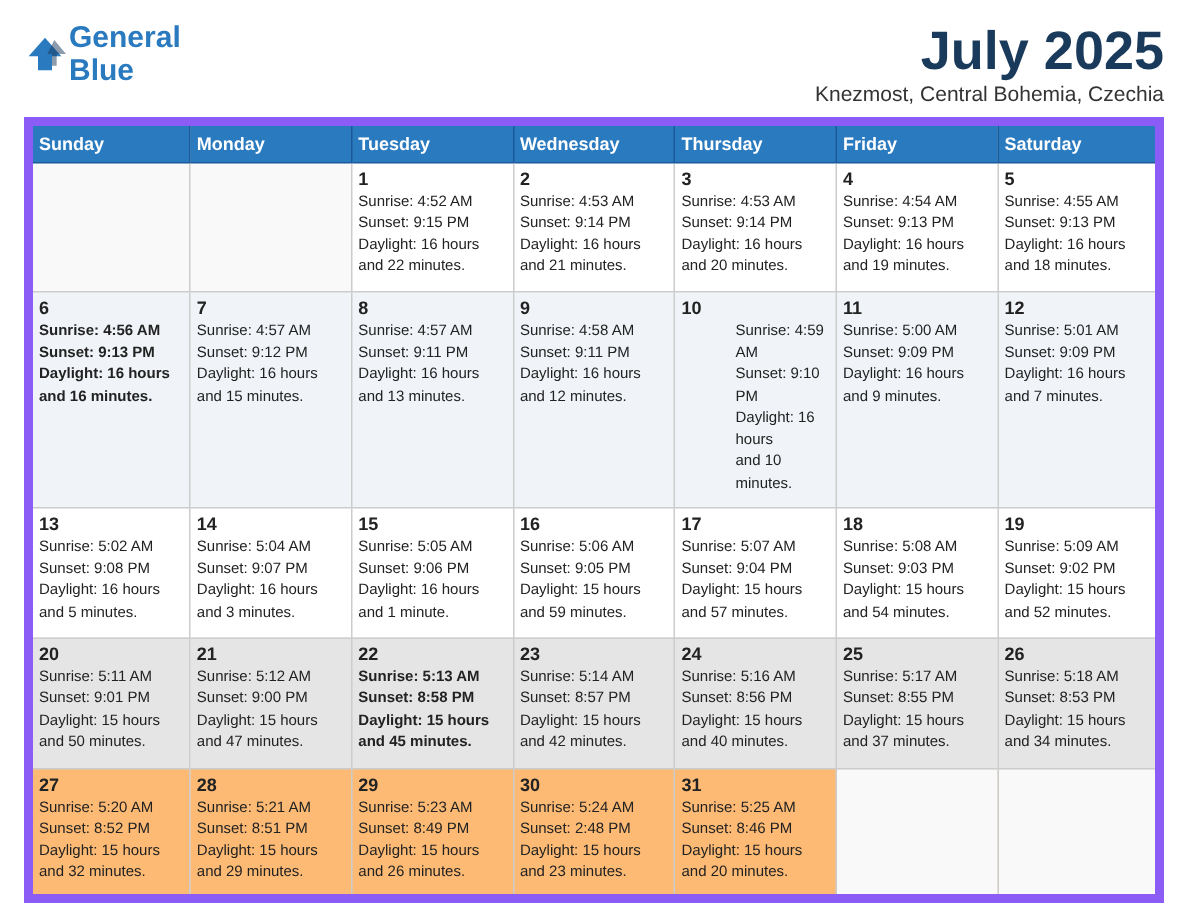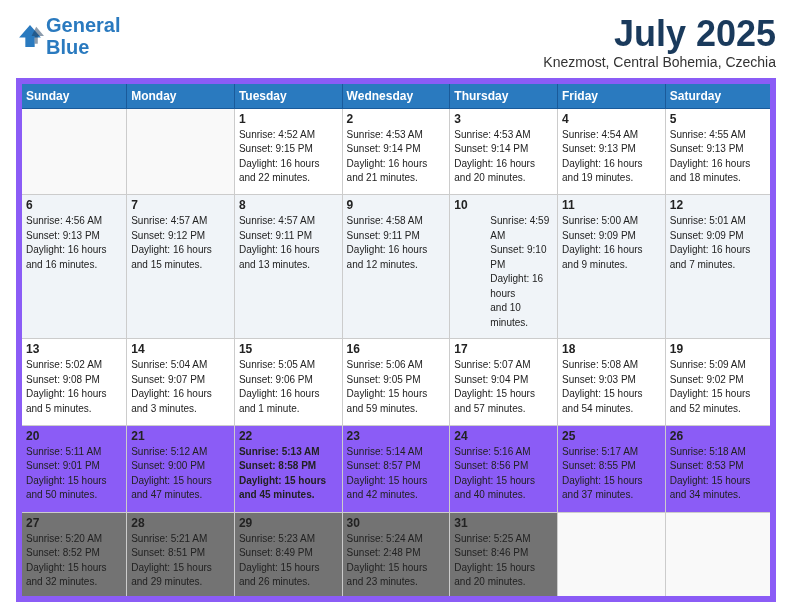--- a/index.html
+++ b/index.html
@@ -167,21 +167,21 @@
             <span class="day-num">5</span>
             <div class="day-info" style="white-space: pre-line;">Sunrise: 4:55 AM
 Sunset: 9:13 PM
 Daylight: 16 hours
 and 18 minutes.</div>
           </td>
         </tr>
         <tr style="background: rgb(240, 244, 248);">
           <td>
             <span class="day-num">6</span>
-            <div class="day-info" style="white-space: pre-line;">Sunrise: 4:56 AM
+            <div class="day-info" style="white-space: pre-line; font-weight: bold;">Sunrise: 4:56 AM
 Sunset: 9:13 PM
 Daylight: 16 hours
 and 16 minutes.</div>
           </td>
           <td>
             <span class="day-num">7</span>
             <div class="day-info" style="white-space: pre-line;">Sunrise: 4:57 AM
 Sunset: 9:12 PM
 Daylight: 16 hours
 and 15 minutes.</div>
@@ -266,21 +266,21 @@
 and 54 minutes.</div>
           </td>
           <td>
             <span class="day-num">19</span>
             <div class="day-info" style="white-space: pre-line;">Sunrise: 5:09 AM
 Sunset: 9:02 PM
 Daylight: 15 hours
 and 52 minutes.</div>
           </td>
         </tr>
-        <tr style="background: #8b5cf6;">
+        <tr style="background: #e5e5e5;">
           <td>
             <span class="day-num">20</span>
             <div class="day-info" style="white-space: pre-line;">Sunrise: 5:11 AM
 Sunset: 9:01 PM
 Daylight: 15 hours
 and 50 minutes.</div>
           </td>
           <td>
             <span class="day-num">21</span>
             <div class="day-info" style="white-space: pre-line;">Sunrise: 5:12 AM
@@ -317,21 +317,21 @@
 and 37 minutes.</div>
           </td>
           <td>
             <span class="day-num">26</span>
             <div class="day-info" style="white-space: pre-line;">Sunrise: 5:18 AM
 Sunset: 8:53 PM
 Daylight: 15 hours
 and 34 minutes.</div>
           </td>
         </tr>
-        <tr style="background: #737373;">
+        <tr style="background: #fdba74;">
           <td>
             <span class="day-num">27</span>
             <div class="day-info" style="white-space: pre-line;">Sunrise: 5:20 AM
 Sunset: 8:52 PM
 Daylight: 15 hours
 and 32 minutes.</div>
           </td>
           <td>
             <span class="day-num">28</span>
             <div class="day-info" style="white-space: pre-line;">Sunrise: 5:21 AM

